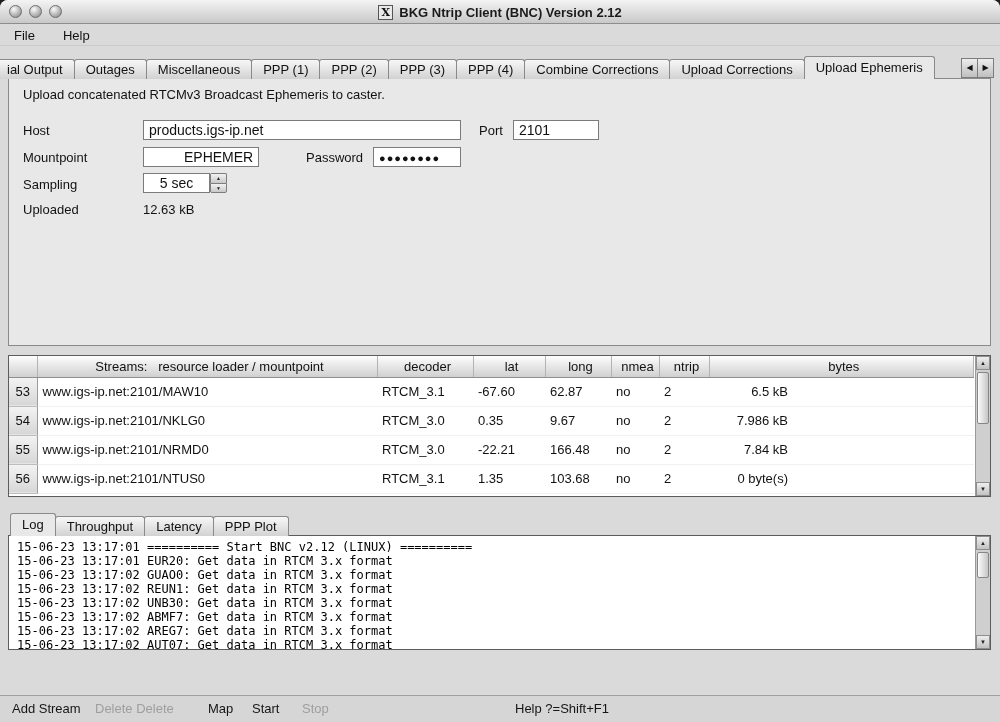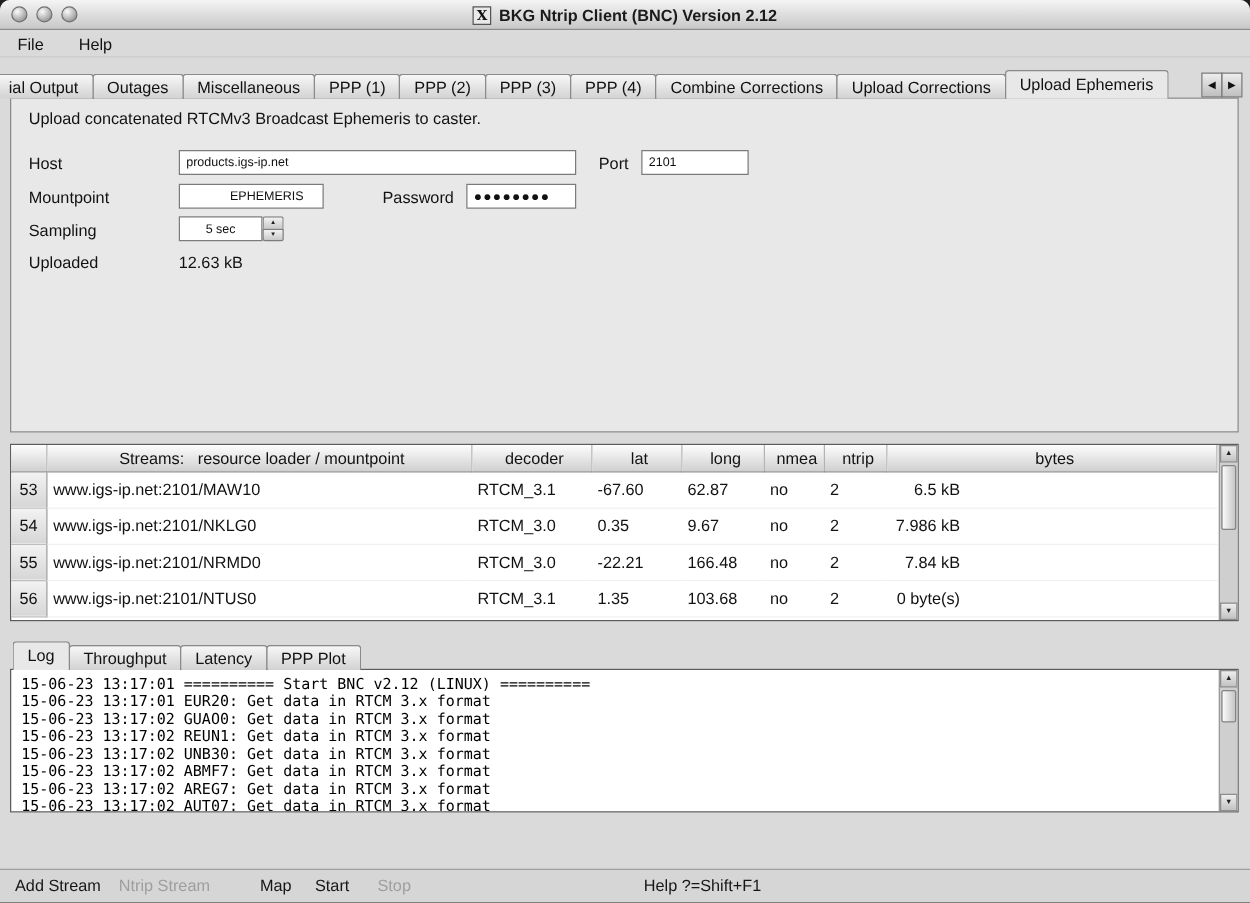--- a/index.html
+++ b/index.html
@@ -37,42 +37,42 @@
   .tab-scroll { position:absolute; right:6px; bottom:1px; display:flex; }
   .tsb { width:17px; height:20px; border:1px solid #7d7d7d; background:linear-gradient(#ededed,#bfbfbf);
     font-size:8px; text-align:center; line-height:18px; color:#111; }
   .tsb + .tsb { margin-left:-1px; }
 
   
   .panel { position:absolute; left:8px; top:78px; width:983px; height:268px;
     background:#e8e8e8; border:1px solid #8a8a8a; z-index:2; }
   .lbl { position:absolute; white-space:nowrap; }
   .txt { position:absolute; height:20px; border:1px solid #7b7b7b; background:#fff;
-    font-family:"Liberation Sans",sans-serif; font-size:10px; padding:1px 5px; color:#111; }
+    font-family:"Liberation Sans",sans-serif; font-size:14px; padding:1px 5px; color:#111; }
   .txt.pwd { font-size:11px; letter-spacing:1px; padding-top:3px; }
   .spinwrap { position:absolute; left:134px; top:94px; width:84px; height:20px; }
   .spinwrap .txt { left:0; top:0; width:67px;text-align:center; }
   .spin-btns { position:absolute; right:0; top:0; width:17px; height:20px; }
   .spin-btn { width:17px; height:10px; border:1px solid #7d7d7d; background:linear-gradient(#f2f2f2,#c9c9c9);
     font-size:5px; line-height:8px; text-align:center; color:#222; }
   .spin-btn.up { border-bottom:none; border-radius:2px 2px 0 0; }
   .spin-btn.down { border-radius:0 0 2px 2px; }
 
   
   .streams { position:absolute; left:8px; top:355px; width:983px; height:142px;
     border:1px solid #5c5c5c; background:#fff; z-index:2; }
   .streams table { border-collapse:collapse; table-layout:fixed; width:965px; }
   .streams th { font-weight:normal; text-align:center; height:21px; padding:0 0 0 5px;
     background:linear-gradient(#fdfdfd,#d0d0d0); border-right:1px solid #b3b3b3;
     border-bottom:1px solid #8f8f8f; overflow:hidden; white-space:pre; }
   .streams tbody th.rownum { text-align:center; padding:0;
     background:linear-gradient(#f3f3f3,#d6d6d6); border-right:1px solid #9c9c9c;
     border-bottom:1px solid #bdbdbd; }
   .streams td { height:29px; padding-left:5px; border-bottom:1px solid #f1f1f1; white-space:nowrap; overflow:hidden; }
-  .c-bytes span { display:inline-block; width:54px; text-align:right; margin-left:0; }
+  .c-bytes span { display:inline-block; width:54px; text-align:right; margin-left:20px; }
 
   
   .vscroll { position:absolute; top:0; right:0; bottom:0; width:15px;
     background:#cfcfcf; border-left:1px solid #9a9a9a; }
   .sb-btn { position:absolute; left:0; width:14px; height:14px; background:linear-gradient(#eee,#c2c2c2);
     border:1px solid #8e8e8e; font-size:6px; line-height:12px; text-align:center; color:#222; }
   .sb-btn.up { top:0; }
   .sb-btn.down { bottom:0; }
   .sb-thumb { position:absolute; left:1px; width:12px; border:1px solid #868686; border-radius:2px;
     background:linear-gradient(90deg,#fbfbfb,#c6c6c6); }
@@ -253,20 +253,20 @@
     </div>
     <div class="vscroll">
       <div class="sb-btn up">▲</div>
       <div class="sb-thumb"></div>
       <div class="sb-btn down">▼</div>
     </div>
   </div>
 
   <div class="statusbar">
     <span class="sb-item" style="left:12px;">Add Stream</span>
-    <span class="sb-item disabled" style="left:95px;">Ntrip Stream</span>
+    <span class="sb-item disabled" style="left:95px;">Delete Delete</span>
     <span class="sb-item" style="left:208px;">Map</span>
     <span class="sb-item" style="left:252px;">Start</span>
     <span class="sb-item disabled" style="left:302px;">Stop</span>
     <span class="sb-item" style="left:515px;">Help ?=Shift+F1</span>
   </div>
 
 </div>
 
 </body></html>

